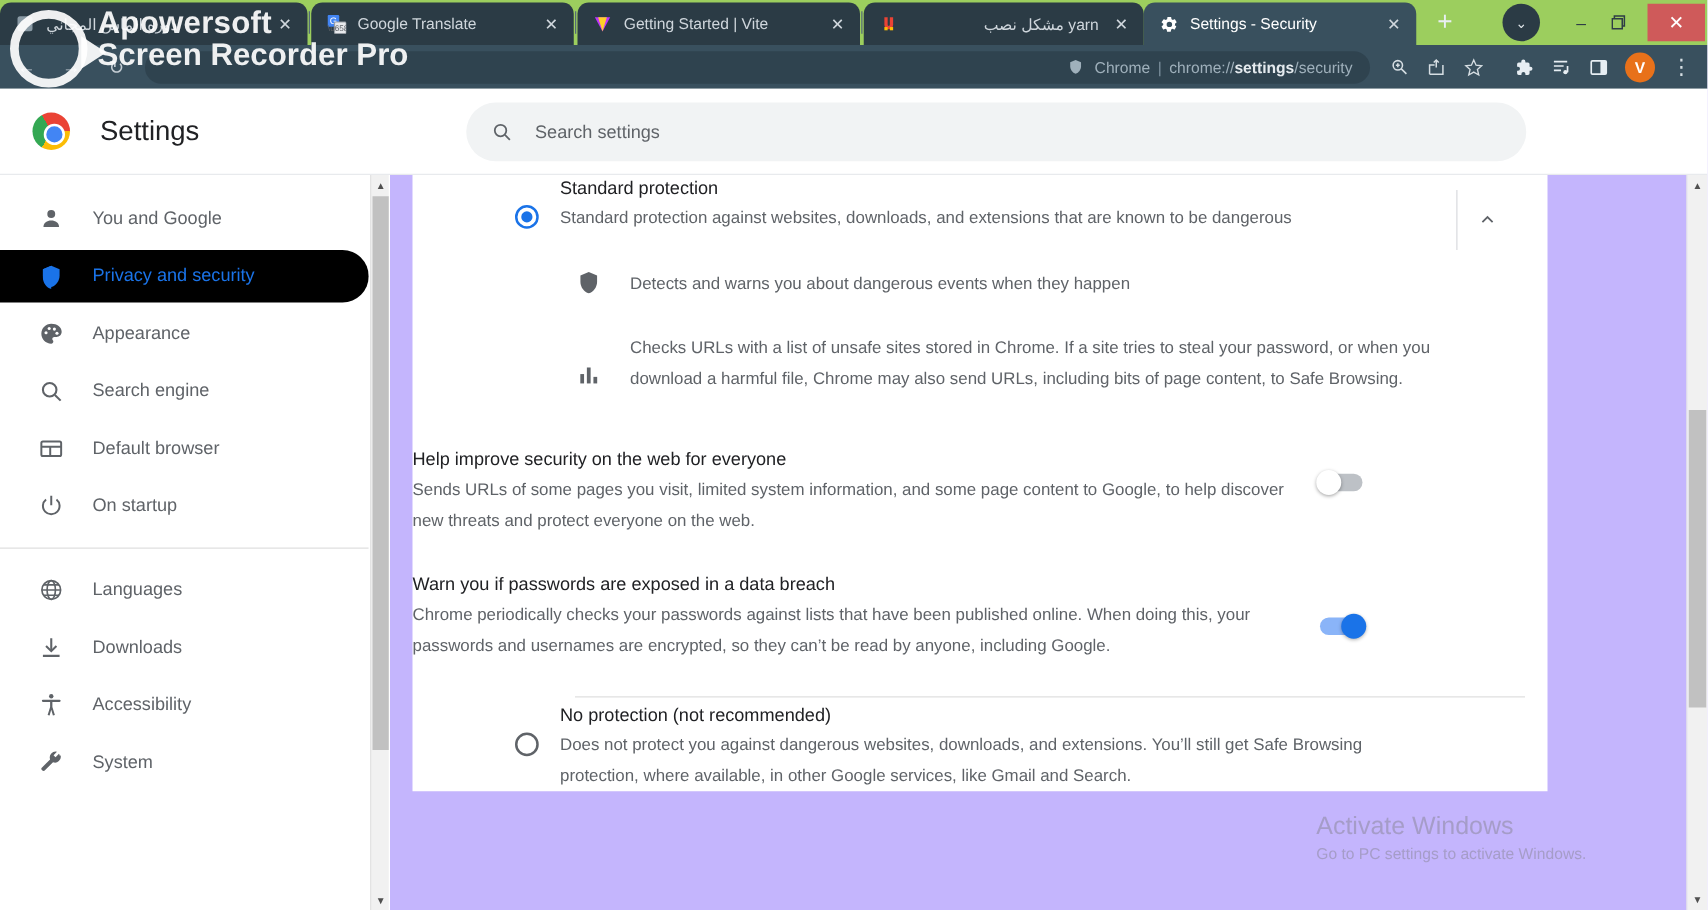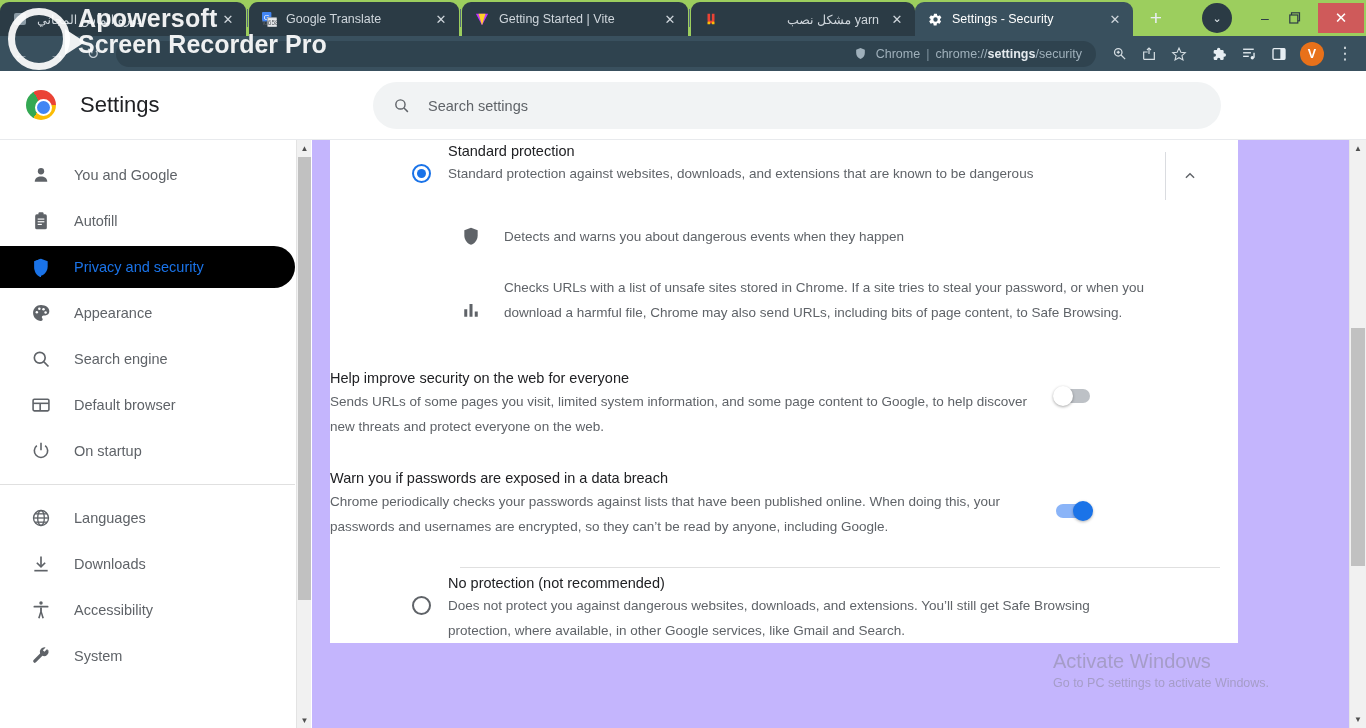--- a/index.html
+++ b/index.html
@@ -444,32 +444,20 @@
   <div class="nav-item">
     <span class="nico">
       <svg width="20" height="20" viewBox="0 0 24 24" fill="#5f6368">
             <circle cx="12" cy="7.5" r="3.8"></circle>
             <path d="M4.5 20c0-4.1 3.4-6.3 7.5-6.3s7.5 2.2 7.5 6.3z"></path>
           </svg>
     </span>
     <span>You and Google</span>
   </div>
 
-  <div class="nav-item">
-    <span class="nico">
-      <svg width="20" height="20" viewBox="0 0 24 24" fill="#5f6368">
-        <rect x="5" y="4" width="14" height="18" rx="2"></rect>
-        <rect x="9" y="1.5" width="6" height="4" rx="1.2" fill="#5f6368"></rect>
-        <rect x="8" y="9" width="8" height="1.4" fill="#fff"></rect>
-            <rect x="8" y="12.2" width="8" height="1.4" fill="#fff"></rect>
-            <rect x="8" y="15.4" width="5" height="1.4" fill="#fff"></rect>
-      </svg>
-    </span>
-    <span>Autofill</span>
-  </div>
 
   <div class="nav-item active">
     <span class="nico">
       <svg width="20" height="20" viewBox="0 0 24 24" fill="#1a73e8">
             <path d="M12 2l8 3.2v6.1c0 5.1-3.4 9.8-8 11.1-4.6-1.3-8-6-8-11.1V5.2z"></path>
             <path d="M12 2v22.4c-4.6-1.3-8-6-8-11.1V5.2z" fill="#1a73e8"></path>
             <path d="M12 4.2l6 2.4v4.7c0 4-2.6 7.5-6 8.6z" fill="#fff" opacity=".0"></path>
           </svg>
     </span>
     <span>Privacy and security</span>
@@ -582,21 +570,21 @@
         <div class="opt-desc">Standard protection against websites, downloads, and extensions that are known to be dangerous</div>
       </div>
       <div class="vrule"></div>
       <div class="expander">
         <svg width="14" height="14" viewBox="0 0 24 24" fill="none" stroke="#5f6368" stroke-width="2.4">
           <polyline points="5,15 12,8 19,15"></polyline>
         </svg>
       </div>
     </div>
 
-    <div class="feature" style="margin-top:38px;">
+    <div class="feature" style="margin-top:28px;">
       <span class="fico">
         <svg width="20" height="20" viewBox="0 0 24 24" fill="#5f6368">
               <path d="M12 2l8 3.2v6.1c0 5.1-3.4 9.8-8 11.1-4.6-1.3-8-6-8-11.1V5.2z"></path>
             </svg>
       </span>
       <span class="ftext">Detects and warns you about dangerous events when they happen</span>
     </div>
 
     <div class="feature" style="margin-top:26px;">
       <span class="fico" style="margin-top:26px;">

